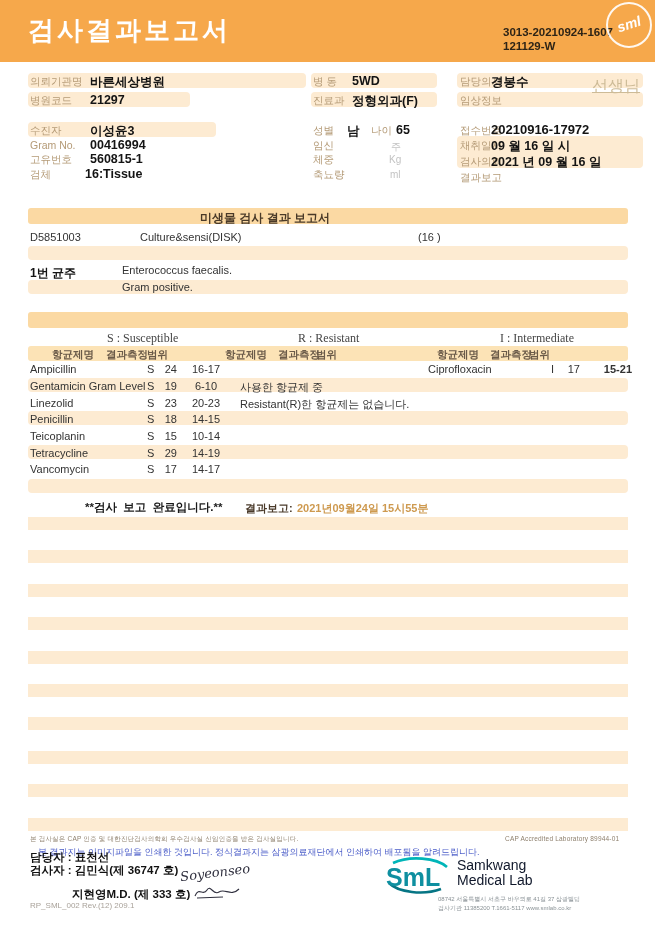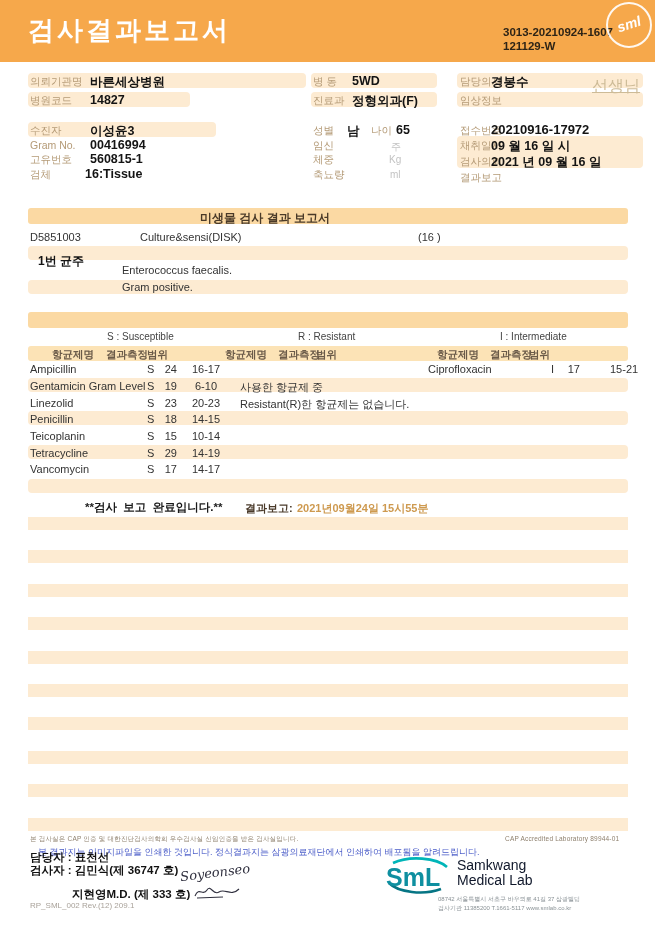--- a/index.html
+++ b/index.html
@@ -25,33 +25,33 @@
   .stripes{position:absolute;left:28px;top:517px;width:600px;height:314px;
     background:repeating-linear-gradient(180deg,#FDEBD2 0px,#FDEBD2 13px,rgba(0,0,0,0) 13px,rgba(0,0,0,0) 33.4px);}
   
   .lb{position:absolute;font-size:10.5px;color:#B49A76;}
   .vl{position:absolute;font-size:12.5px;font-weight:bold;color:#141414;}
   .un{position:absolute;font-size:10px;color:#C3C3C3;}
   .sfx{position:absolute;font-size:16px;color:#CDBB97;text-decoration:underline;}
   .t11{position:absolute;font-size:11px;color:#333333;}
   .sec-title{position:absolute;font-size:12px;font-weight:600;color:#4a3a28;}
   .ast-title{position:absolute;font-size:12.5px;font-weight:bold;color:#222222;}
-  .legend{position:absolute;font-size:10px;color:#444444;}
+  .legend{position:absolute;font-size:12px;color:#444444;font-family:Liberation Serif, serif;}
   .colhdr{position:absolute;font-size:10.5px;font-weight:600;color:#6b5b49;}
   .ast-row{position:absolute;left:0;width:655px;height:15px;}
   .ast-row .cell{position:absolute;font-size:11px;color:#333333;top:1px;}
   .c-name{left:30px;}
   .c-res{left:147px;}
   .c-val{left:155px;width:22px;text-align:right;}
   .c-rng{left:183px;width:46px;text-align:center;}
   .c-note{left:240px;color:#3f3f3f;}
   .rc-name{left:428px;}
   .rc-res{left:551px;}
   .rc-val{left:558px;width:22px;text-align:right;}
-  .rc-rng{left:610px;width:46px;text-align:left;}
+  .rc-rng{left:586px;width:46px;text-align:right;font-weight:bold;}
   .done-msg{position:absolute;left:85px;top:500px;font-size:11.5px;font-weight:bold;color:#1a1a1a;}
   .done-lb{position:absolute;left:245px;top:501px;font-size:11px;font-weight:600;color:#4a3a2a;}
   .done-dt{position:absolute;left:297px;top:501px;font-size:11px;font-weight:600;color:#CE9A50;}
   
   .f-tiny{position:absolute;font-size:6.5px;color:#8d7f6c;letter-spacing:.2px;}
   .f-blue{position:absolute;left:38px;top:846px;font-size:9px;color:#4A5CC8;}
   .f-bold{position:absolute;font-size:11.5px;font-weight:bold;color:#111111;}
   .sig1{position:absolute;left:180px;top:865px;font-family:"DejaVu Serif", serif;font-style:italic;font-size:13px;color:#30303f;transform:rotate(-7deg);}
   .sml-name{position:absolute;font-size:14px;color:#0f172a;font-weight:500;line-height:15px;}
   .f-addr{position:absolute;font-size:6px;color:#8a9296;}
@@ -78,21 +78,21 @@
   <div class="strip" style="left:28px;top:122px;width:188px;"></div>
   <div class="strip" style="left:311px;top:73px;width:126px;"></div>
   <div class="strip" style="left:311px;top:92px;width:126px;"></div>
   <div class="strip" style="left:457px;top:73px;width:186px;"></div>
   <div class="strip" style="left:457px;top:92px;width:186px;"></div>
   <div class="strip" style="left:457px;top:136px;width:186px;height:32px;"></div>
 
   <span class="lb" style="left:30px;top:75px;" data-bind="info.left.org_label">의뢰기관명</span>
   <span class="vl" style="left:90px;top:74px;" data-bind="info.left.org_value">바른세상병원</span>
   <span class="lb" style="left:30px;top:94px;" data-bind="info.left.code_label">병원코드</span>
-  <span class="vl" style="left:90px;top:93px;" data-bind="info.left.code_value">14827</span>
+  <span class="vl" style="left:90px;top:93px;" data-bind="info.left.code_value">21297</span>
   <span class="lb" style="left:30px;top:124px;" data-bind="info.left.patient_label">수진자</span>
   <span class="vl" style="left:90px;top:123px;" data-bind="info.left.patient_value">이성윤3</span>
   <span class="lb" style="left:30px;top:139px;" data-bind="info.left.chart_label">Gram No.</span>
   <span class="vl" style="left:90px;top:138px;" data-bind="info.left.chart_value">00416994</span>
   <span class="lb" style="left:30px;top:153px;" data-bind="info.left.uid_label">고유번호</span>
   <span class="vl" style="left:90px;top:152px;" data-bind="info.left.uid_value">560815-1</span>
   <span class="lb" style="left:30px;top:168px;" data-bind="info.left.specimen_label">검체</span>
   <span class="vl" style="left:85px;top:167px;" data-bind="info.left.specimen_value">16:Tissue</span>
 
   <span class="lb" style="left:313px;top:75px;" data-bind="info.middle.ward_label">병 동</span>
@@ -121,21 +121,21 @@
   <span class="lb" style="left:460px;top:155px;" data-bind="info.right.request_label">검사의뢰</span>
   <span class="vl" style="left:491px;top:154px;" data-bind="info.right.request_value">2021 년 09 월 16 일</span>
   <span class="lb" style="left:460px;top:171px;" data-bind="info.right.report_label">결과보고</span>
 
   <div class="bar" style="top:208px;"></div>
   <span class="sec-title" style="left:200px;top:210px;" data-bind="micro.section_title">미생물 검사 결과 보고서</span>
   <span class="t11" style="left:30px;top:231px;" data-bind="micro.code">D5851003</span>
   <span class="t11" style="left:140px;top:231px;" data-bind="micro.test_name">Culture&amp;sensi(DISK)</span>
   <span class="t11" style="left:418px;top:231px;" data-bind="micro.test_note">(16 )</span>
   <div class="rowstrip" style="top:246px;"></div>
-  <span class="vl" style="left:30px;top:253px;font-size:12px;margin-left:8px;" data-bind="micro.strain_label">1번 균주</span>
+  <span class="vl" style="left:30px;top:265px;font-size:12px;" data-bind="micro.strain_label">1번 균주</span>
   <span class="t11" style="left:122px;top:264px;" data-bind="micro.strain_value">Enterococcus faecalis.</span>
   <div class="rowstrip" style="top:280px;"></div>
   <span class="t11" style="left:122px;top:281px;" data-bind="micro.gram_result">Gram positive.</span>
 
   <div class="bar" style="top:312px;"></div>
   <span class="legend" style="left:107px;top:331px;" data-bind="ast.legend_s">S : Susceptible</span>
   <span class="legend" style="left:298px;top:331px;" data-bind="ast.legend_r">R : Resistant</span>
   <span class="legend" style="left:500px;top:331px;" data-bind="ast.legend_i">I : Intermediate</span>
 
   <div class="hstrip" style="top:346px;"></div>

